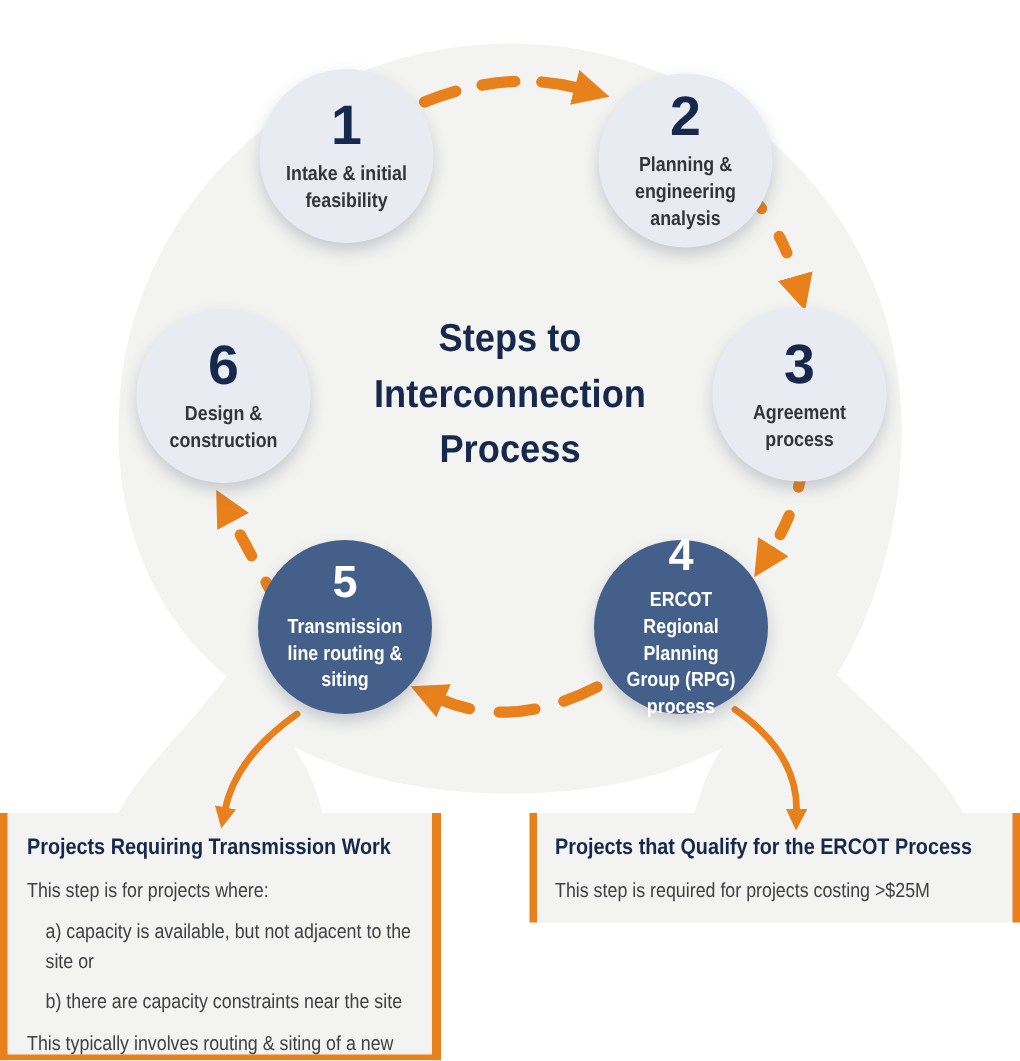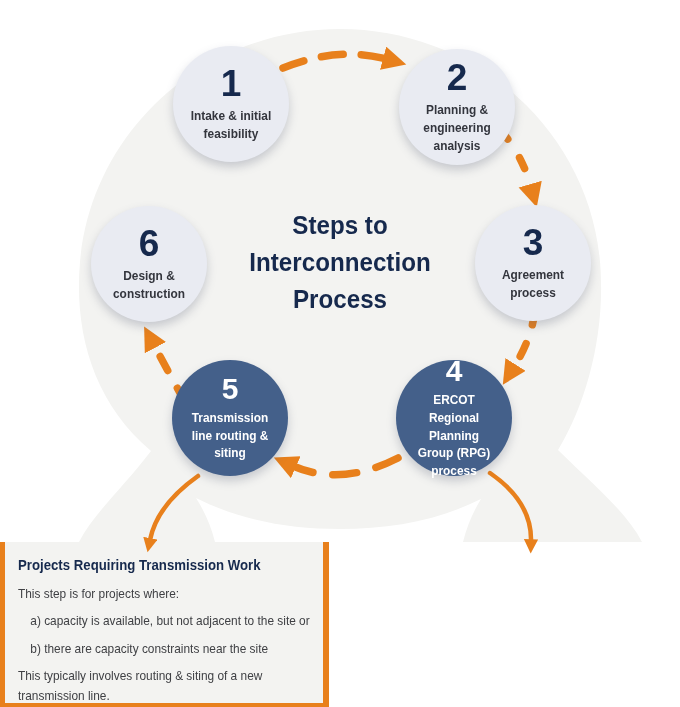--- a/index.html
+++ b/index.html
@@ -19,21 +19,21 @@
   svg.layer{position:absolute;left:0;top:0;pointer-events:none;}
   .blob-layer{z-index:0;}
   .arrow-layer{z-index:2;}
 
   
   .callout{
     position:absolute;z-index:1;background:var(--blob);
     border-left:5px solid var(--orange);
   }
   .callout-left{
-    left:0;top:542px;width:329px;height:165px;
+    left:0;top:542px;width:294px;height:165px;
     border-right:6px solid var(--orange);
     border-bottom:4px solid var(--orange);
     padding:13px 2px 6px 13px;
   }
   .callout-right{
     left:353px;top:542px;width:327px;height:73px;
     border-right:5px solid var(--orange);
     padding:13px 8px 6px 12px;
   }
   .cond{transform:scaleX(.88);transform-origin:0 0;width:113.6%;}
@@ -97,20 +97,26 @@
   <div class="callout callout-left">
     <div class="cond">
       <h3>Projects Requiring Transmission Work</h3>
       <p>This step is for projects where:</p>
       <p class="indent">a) capacity is available, but not adjacent to the site or</p>
       <p class="indent">b) there are capacity constraints near the site</p>
       <p>This typically involves routing &amp; siting of a new transmission line.</p>
     </div>
   </div>
 
+  <div class="callout callout-right">
+    <div class="cond">
+      <h3>Projects that Qualify for the ERCOT Process</h3>
+      <p>This step is required for projects costing &gt;$25M</p>
+    </div>
+  </div>
 
   <svg class="layer arrow-layer" width="680" height="707" viewBox="0 0 680 707">
     <defs>
       <marker id="ah" markerUnits="strokeWidth" markerWidth="3.6" markerHeight="3.4" refX="0.4" refY="1.6" orient="auto">
         <path d="M0,0 L3.2,1.6 L0,3.2 Z" style="fill:var(--orange)"></path>
       </marker>
     </defs>
     <g fill="none" style="stroke:var(--orange)" stroke-linecap="round">
       <path d="M 283 68 Q 338 46 386 59" stroke-width="7.5" stroke-dasharray="22 18" marker-end="url(#ah)"></path>
       <path d="M 500 130 Q 521 152 531 187" stroke-width="7.5" stroke-dasharray="12 22" marker-end="url(#ah)"></path>

